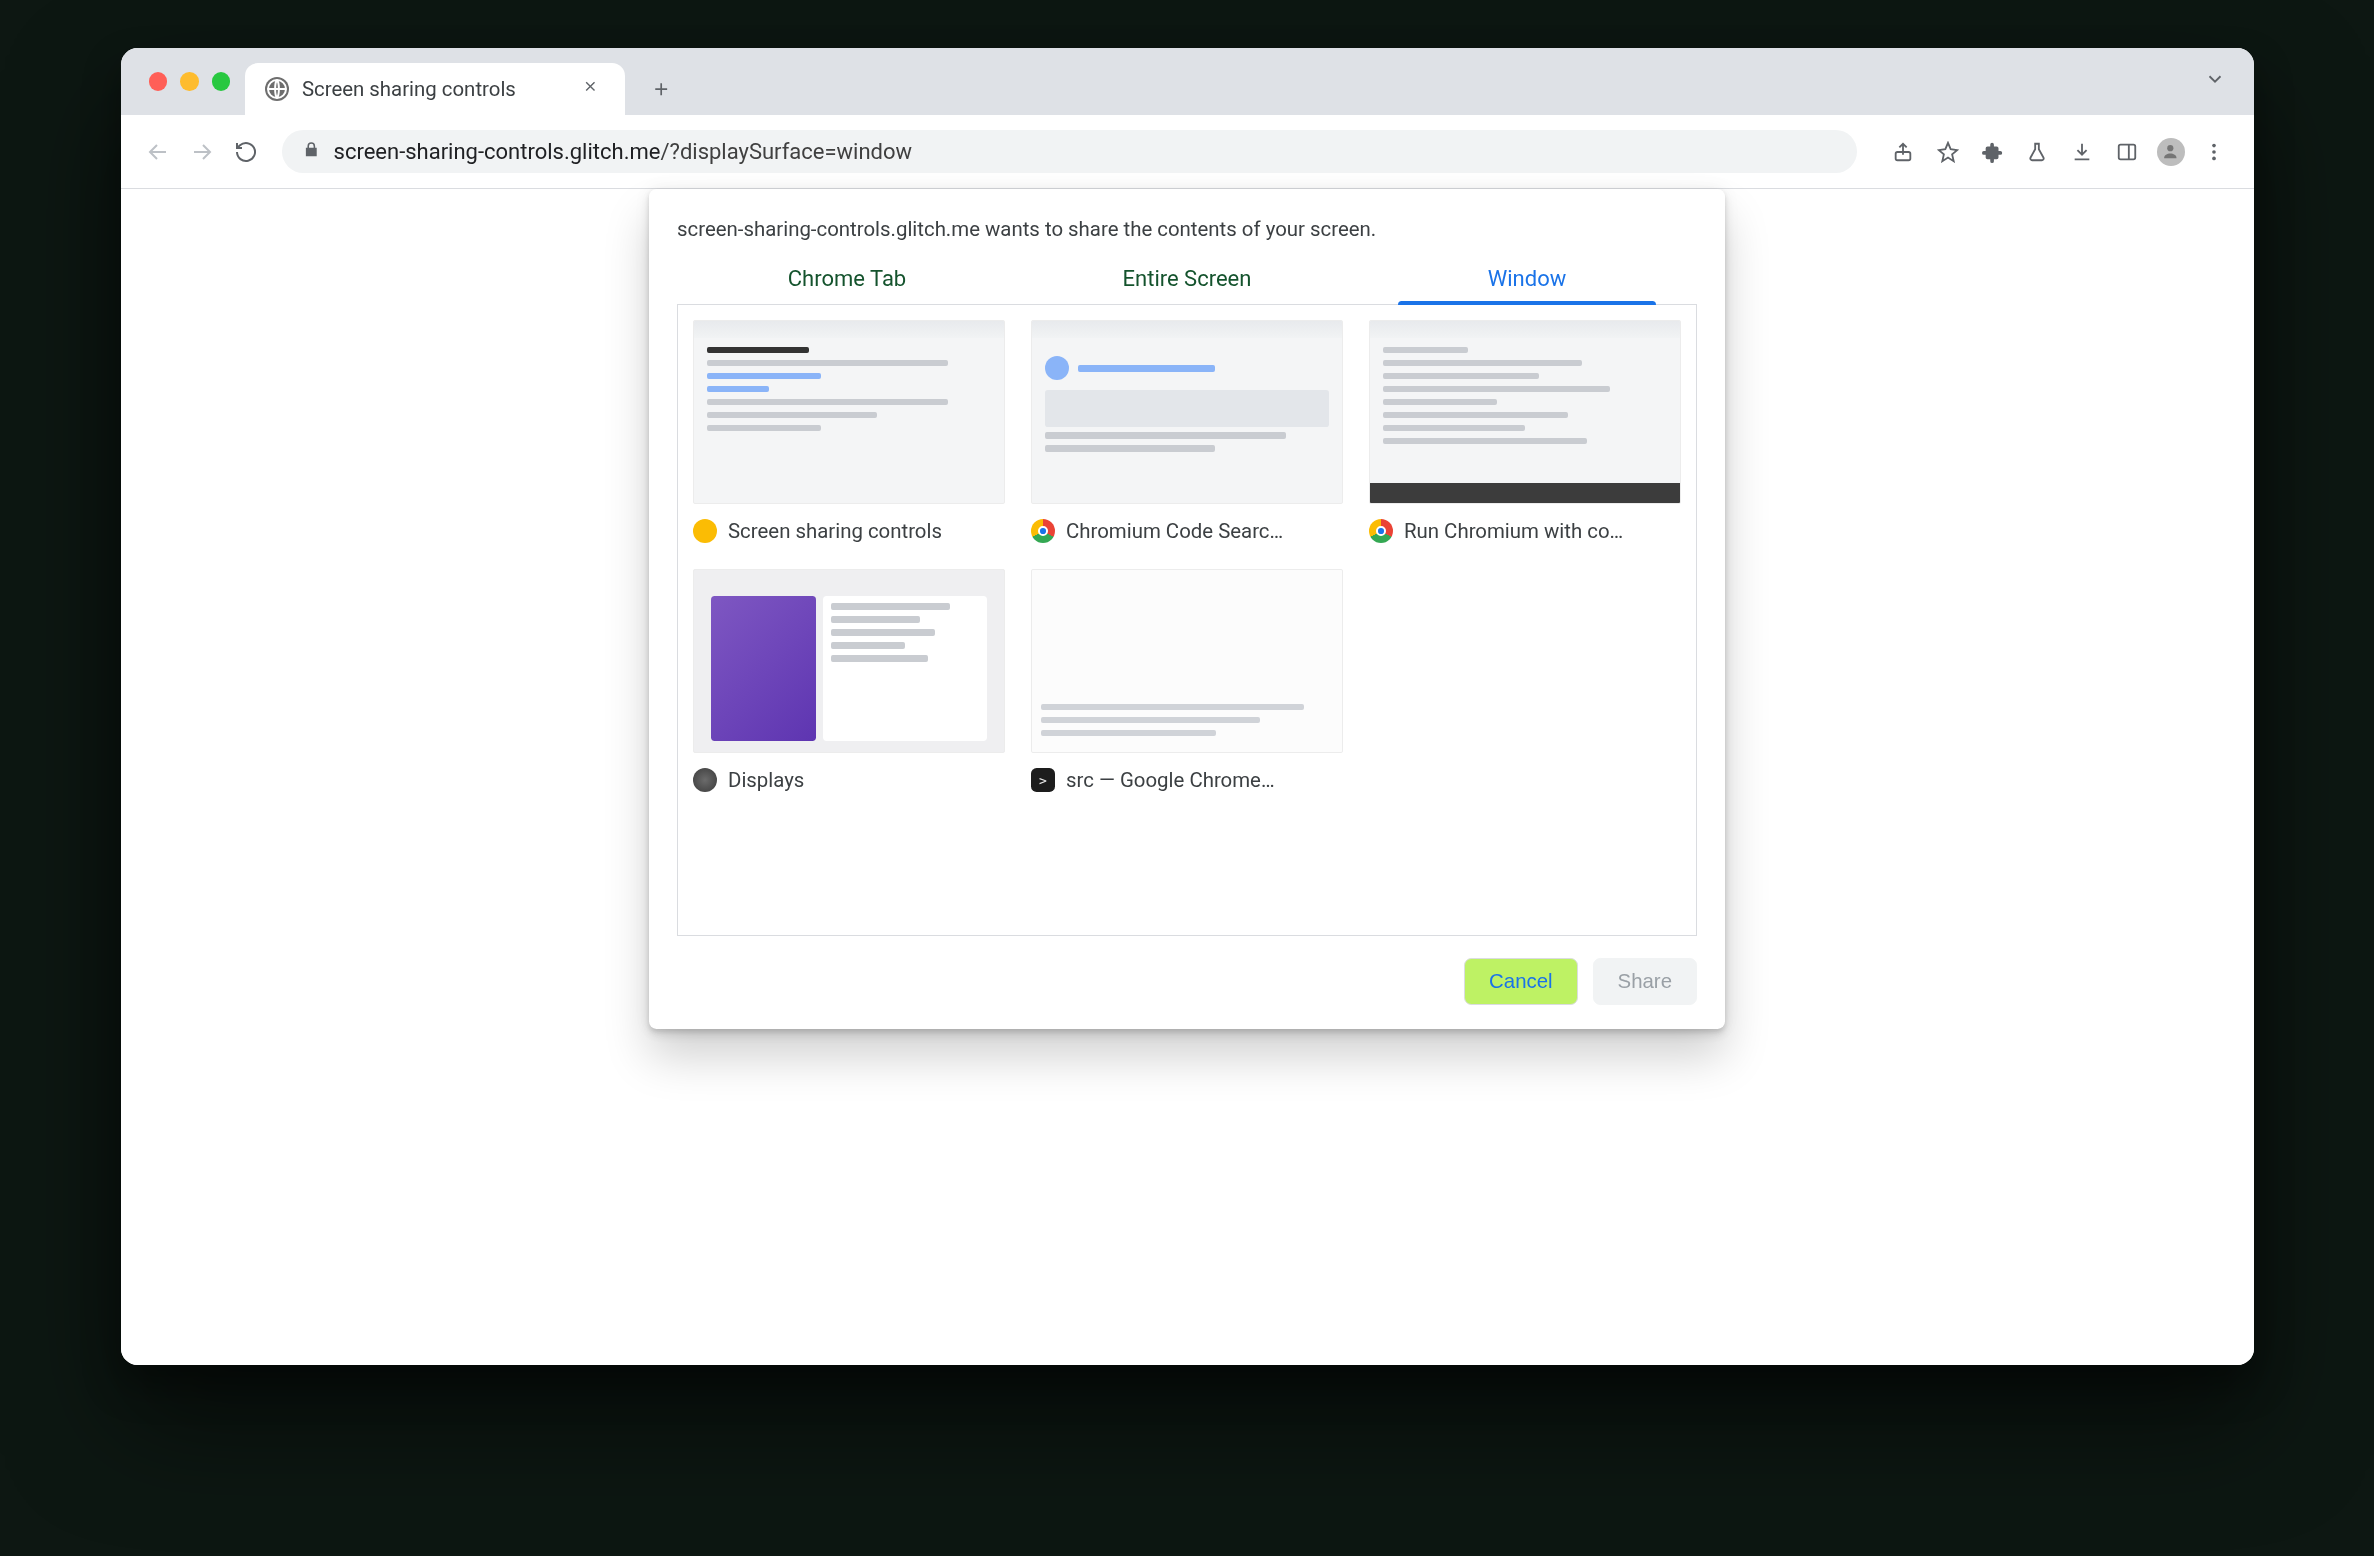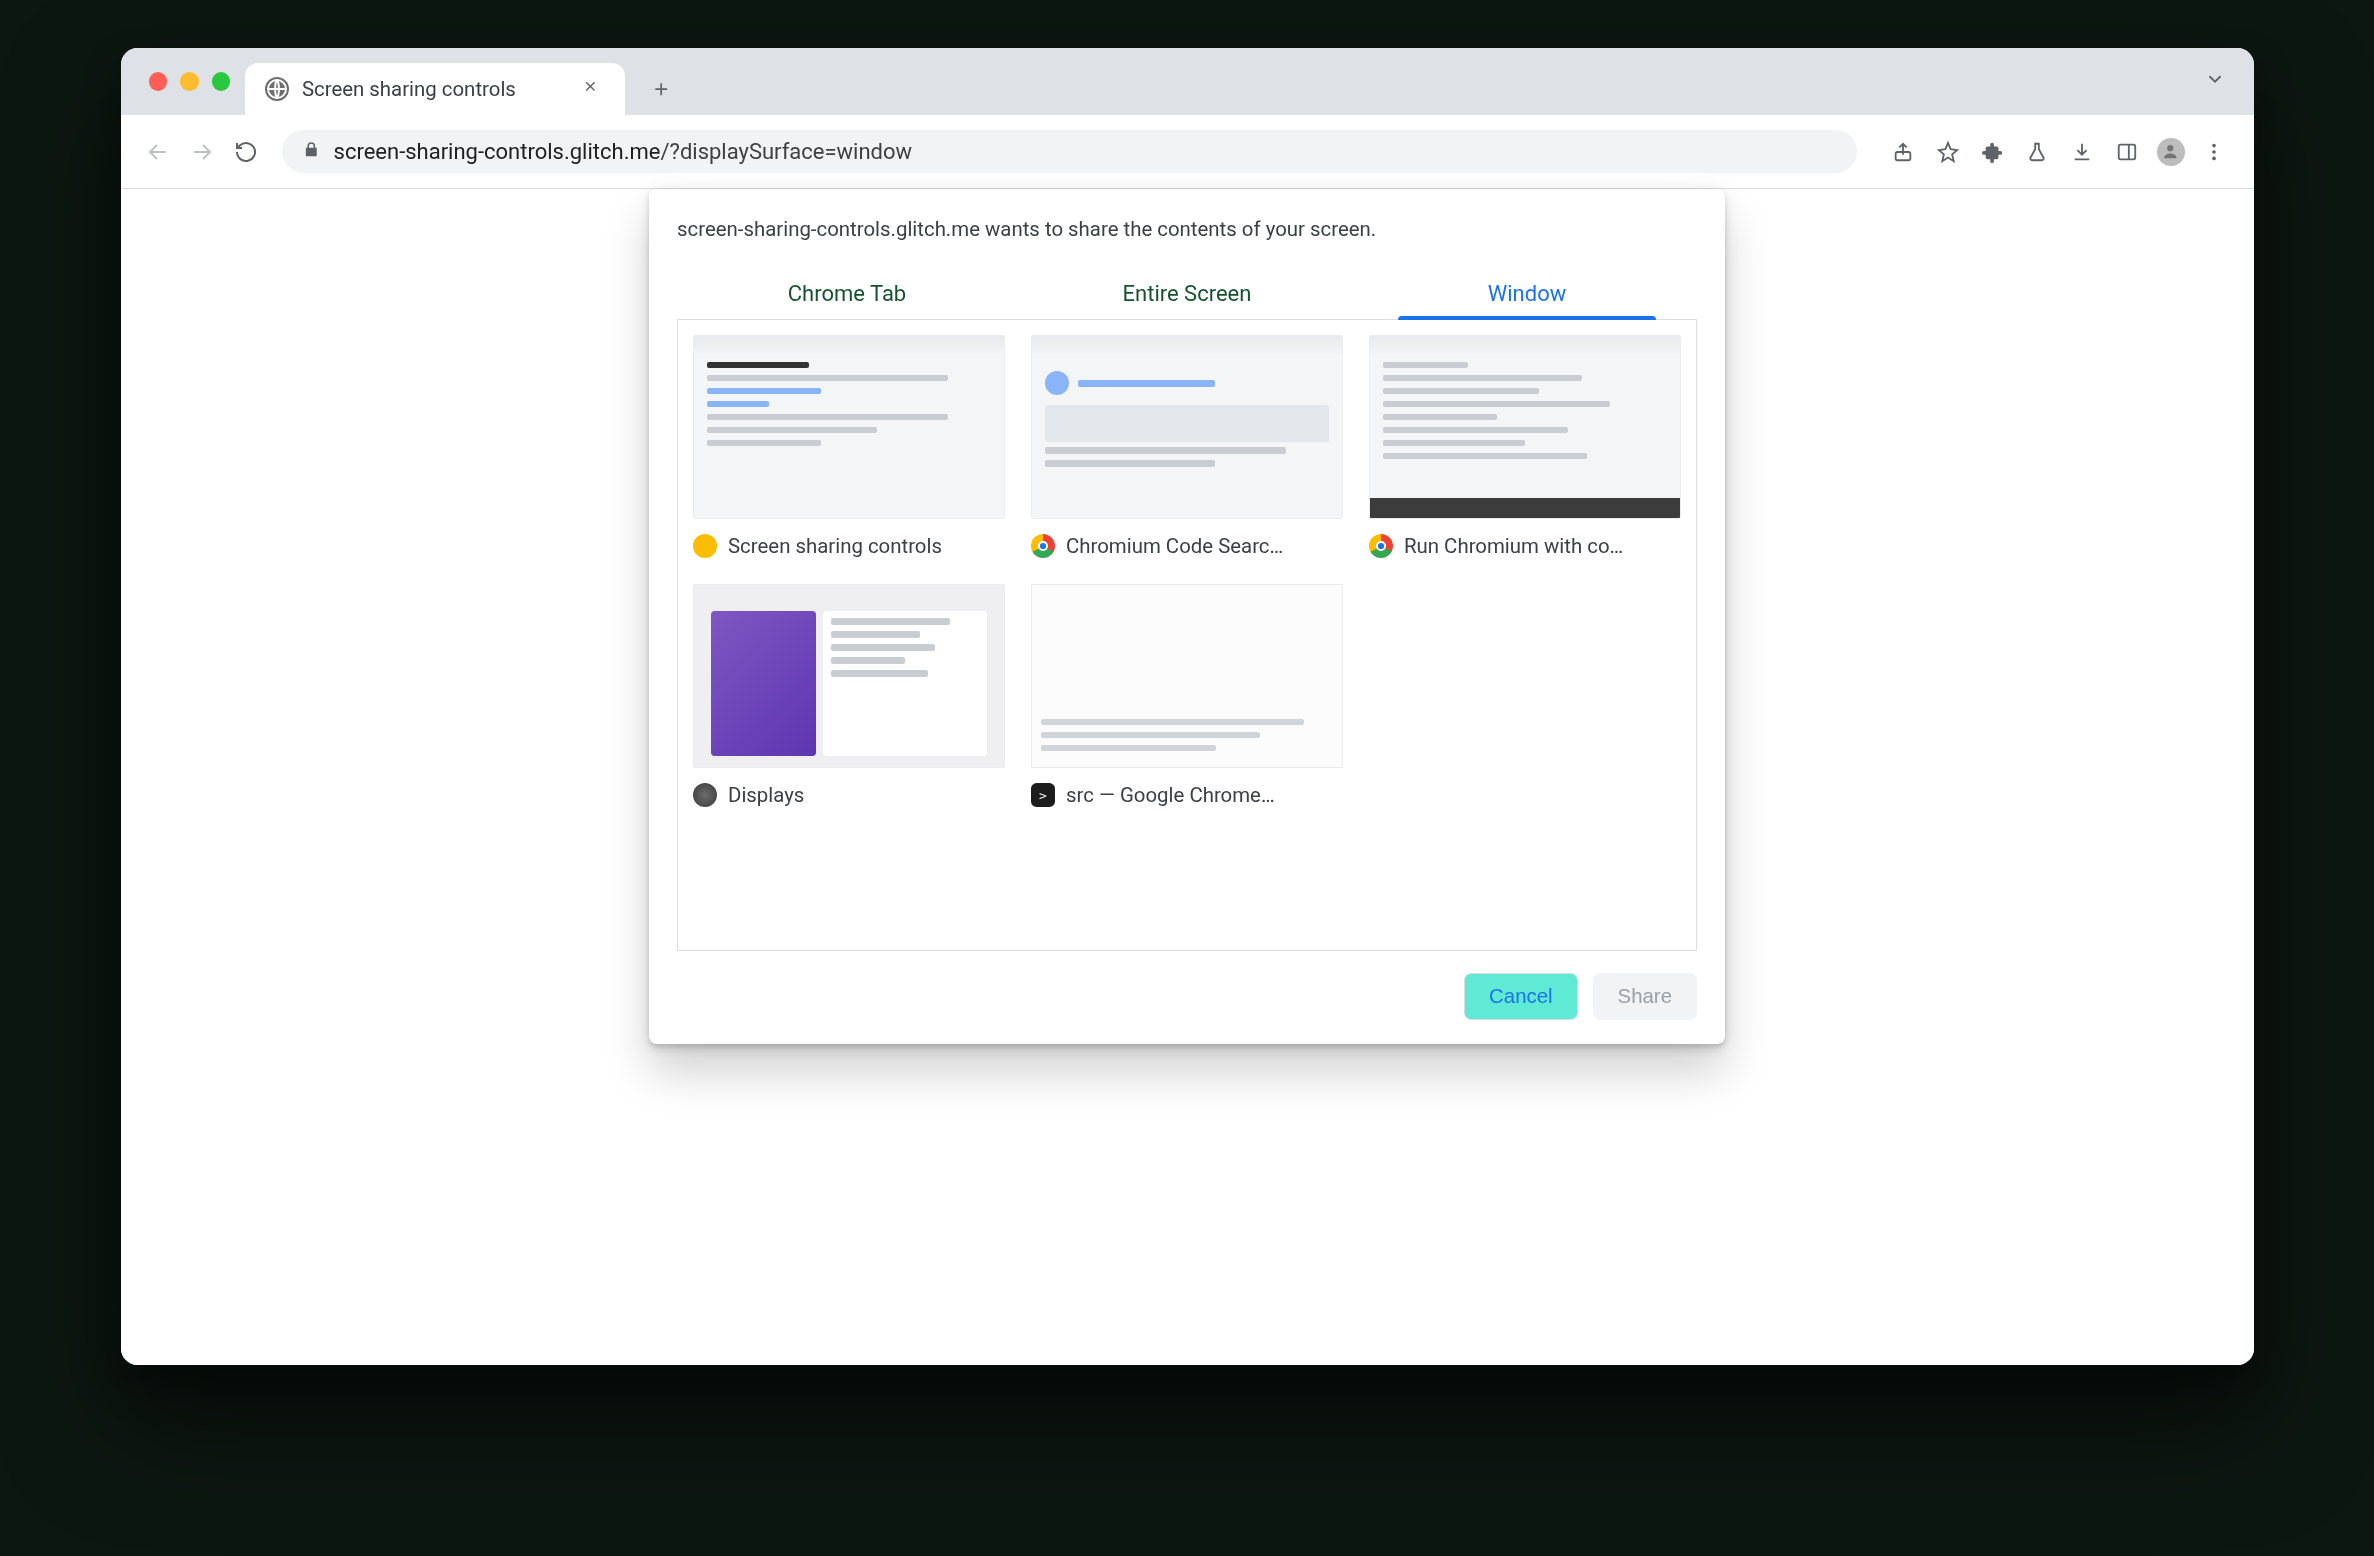--- a/index.html
+++ b/index.html
@@ -91,21 +91,21 @@
     position:absolute;
     top:0; left:50%; transform:translateX(-50%);
     width:1076px;
     background:#fff;
     border-radius:7.4px;
     box-shadow: 0 5.6px 9.3px rgba(0,0,0,.08), 0 0.9px 16.7px rgba(0,0,0,.06), 0 2.8px 4.6px rgba(0,0,0,.1), 0 28px 46px rgba(0,0,0,.18);
     padding:28px 28px 24px 28px;
     display:flex; flex-direction:column;
   }
   .dlg-title{font-size:26px;color:#202124;margin-bottom:16.7px;}
-  .dlg-sub{font-size:20.4px;color:#3c4043;margin-bottom:27px;}
+  .dlg-sub{font-size:20.4px;color:#3c4043;margin-bottom:12px;}
   .share-tabs{display:flex;border-bottom:0.9px solid #dadce0;}
   .share-tab{flex:1;text-align:center;padding:13px 0;font-size:22px;color:#14532d;cursor:pointer;position:relative;}
   .share-tab.active{color:#1a73e8;}
   .share-tab.active::after{content:"";position:absolute;left:12%;right:12%;bottom:-0.9px;height:3.7px;background:#1a73e8;border-radius:3.7px 3.7px 0 0;}
 
   .panel{border:0.9px solid #dadce0;border-top:none;padding:15px;min-height:631px;}
   .grid{display:grid;grid-template-columns:repeat(3,1fr);gap:26px 26px;}
   .item{cursor:pointer;}
   .thumb{width:100%;height:184px;background:#f4f5f6;border:0.9px solid #ececec;border-radius:1.9px;overflow:hidden;position:relative;}
   .thumb .fake-top{height:16.7px;background:linear-gradient(#e8eaed,#f1f3f4);}
@@ -123,21 +123,21 @@
   .app-ic{width:24px;height:24px;border-radius:50%;flex-shrink:0;display:flex;align-items:center;justify-content:center;}
   .app-ic.canary{background:#fbbc04;}
   .app-ic.chrome{background:conic-gradient(#ea4335 0 120deg,#34a853 120deg 240deg,#fbbc04 240deg 360deg);position:relative;}
   .app-ic.chrome::after{content:"";position:absolute;inset:30%;background:#1a73e8;border:2.8px solid #fff;border-radius:50%;}
   .app-ic.term{background:#1d1d1d;border-radius:5.6px;}
   .app-ic.term::after{content:">";color:#eee;font-size:13px;font-family:monospace;}
   .app-ic.sys{background:radial-gradient(#6b6b6b,#3a3a3a);}
   .item-text{font-size:20.4px;color:#3c4043;white-space:nowrap;overflow:hidden;text-overflow:ellipsis;}
 
   .dlg-actions{display:flex;justify-content:flex-end;gap:15px;margin-top:22px;}
-  .btn{font-size:20.4px;padding:11px 24px;border-radius:7.4px;border:0.9px solid #dadce0;background:#5eead4;cursor:pointer;}
+  .btn{font-size:20.4px;padding:11px 24px;border-radius:7.4px;border:0.9px solid #dadce0;background:#bef264;cursor:pointer;}
   .btn.cancel{color:#1a73e8;}
   .btn.share{background:#f1f3f4;color:#9aa0a6;border-color:#f1f3f4;cursor:default;}
 </style>
 </head>
 <body>
 
 <div class="browser">
 
   <div class="tab-strip">
     <div class="traffic-lights">

